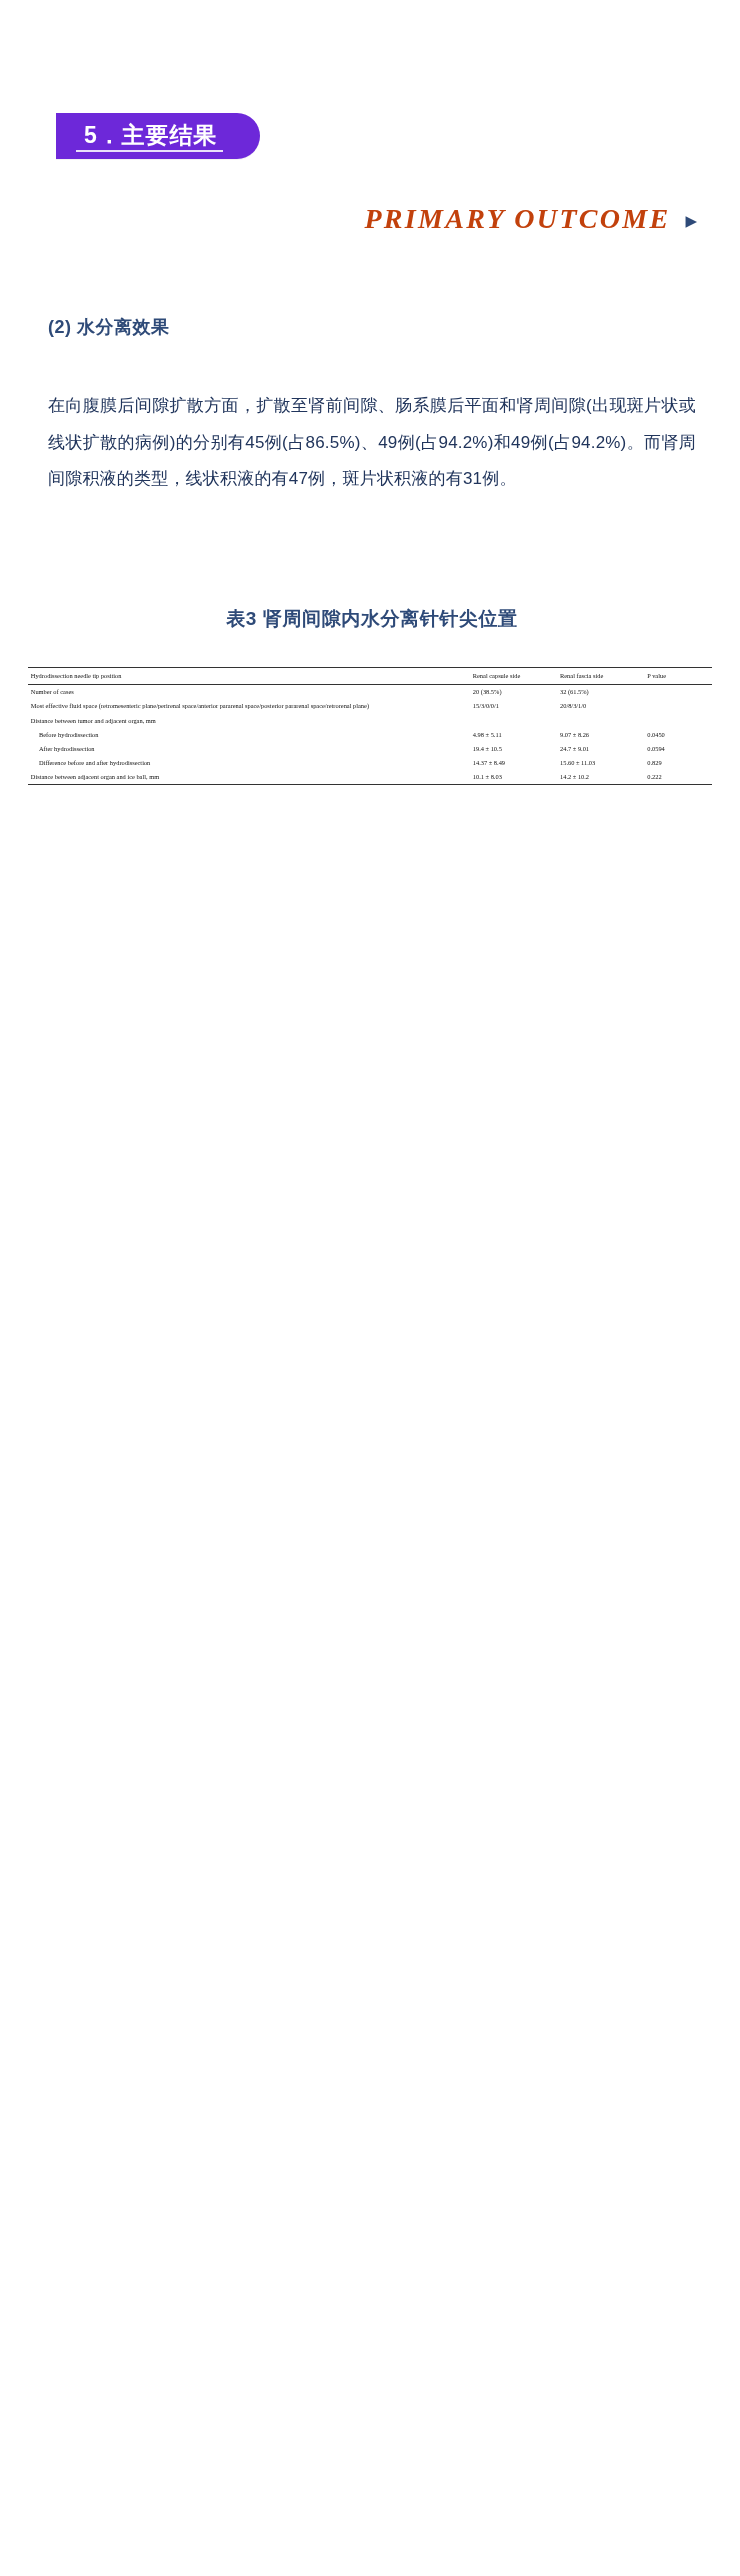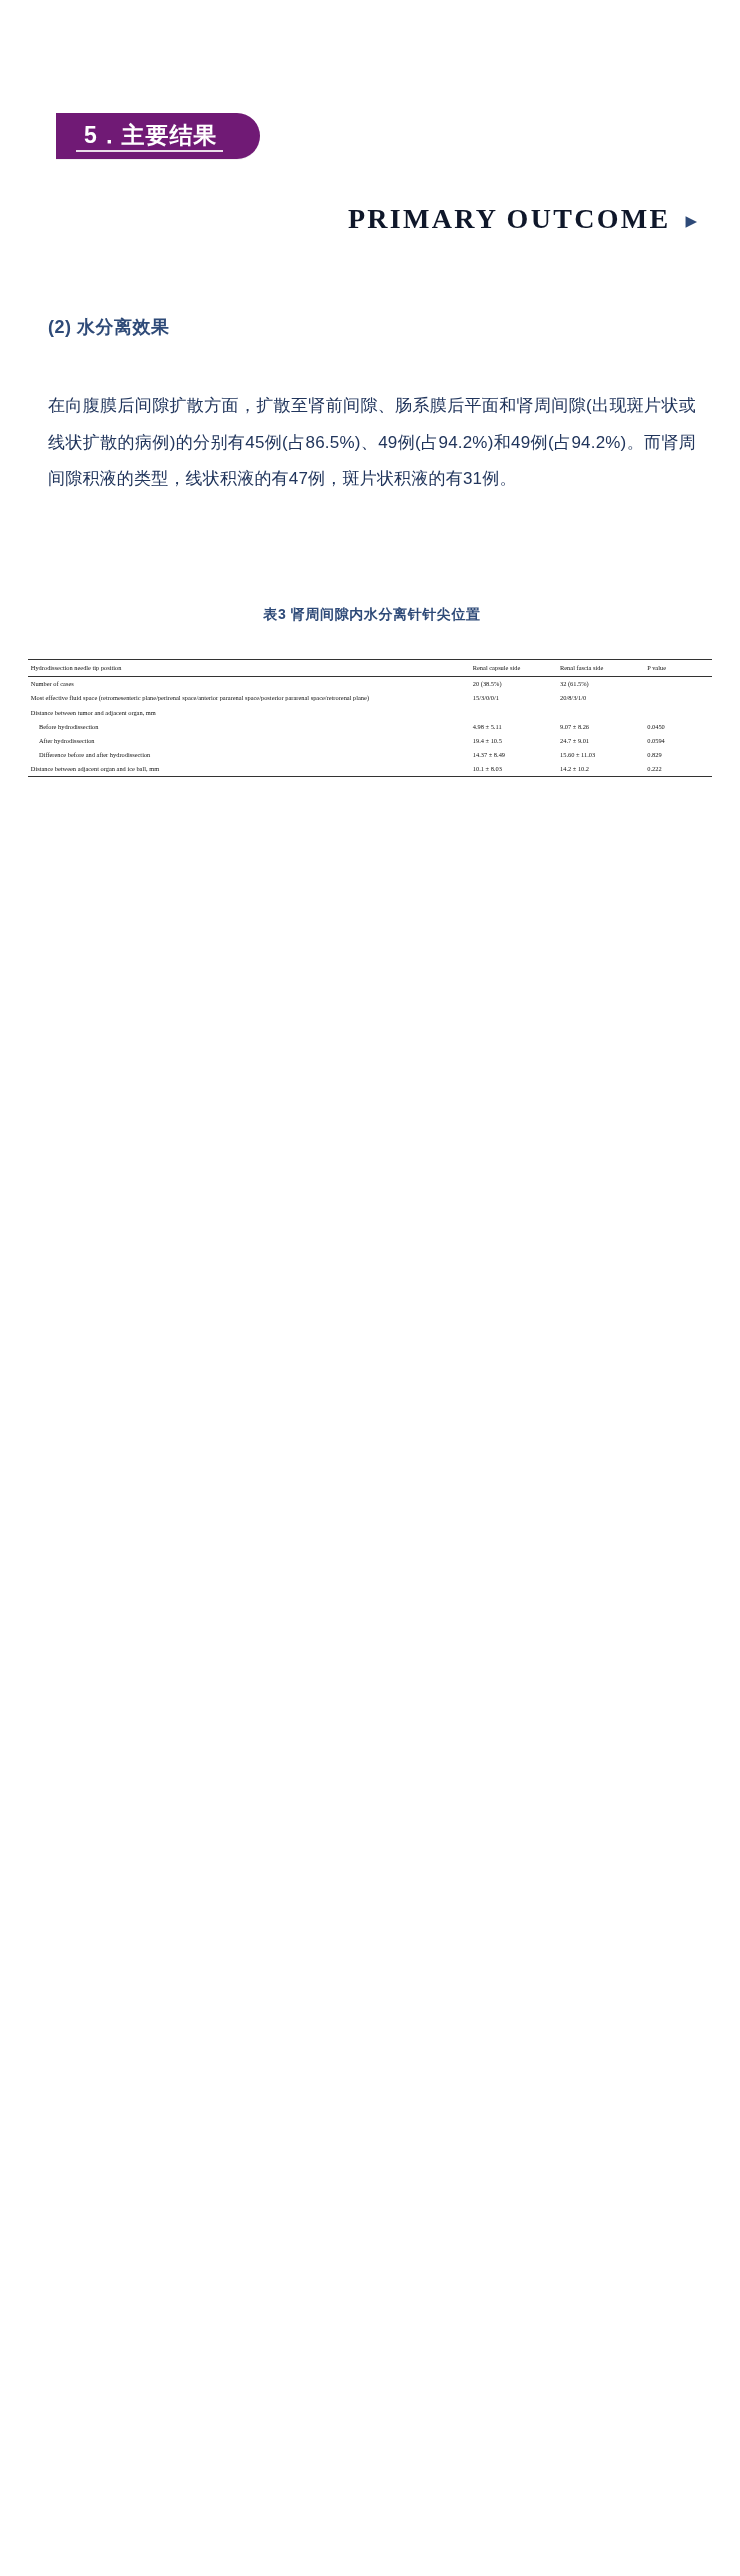--- a/index.html
+++ b/index.html
@@ -25,21 +25,21 @@
 
   
   .section-banner-wrap {
     margin-top: 113px;
     padding-left: 56px;
     position: relative;
   }
   .section-banner {
     display: inline-block;
     position: relative;
-    background: #701a75;
+    background: #6d28d9;
     color: #ffffff;
     font-size: 23px;
     font-weight: bold;
     letter-spacing: 0.9px;
     padding: 10.2px 43px 10.2px 28px;
     border-radius: 0 26px 26px 0;
     line-height: 1.1;
     box-shadow: 0 0.9px 0 rgba(0,0,0,0.05);
   }
   .section-banner .ul-line {
@@ -59,22 +59,23 @@
     text-align: right;
     display: flex;
     justify-content: flex-end;
     align-items: center;
     gap: 15px;
   }
   .en-title {
     font-family: "Liberation Serif", serif;
     font-size: 28px;
     letter-spacing: 2.3px;
-    color: #0f172a;
-    font-weight: bold;
+    color: #c2410c;
+    font-weight: bold;
+    font-style: italic;
   }
   .en-arrow {
     color: #2e4a78;
     font-size: 15px;
     line-height: 1;
     transform: translateY(1.9px);
   }
 
   
   .content {
@@ -102,21 +103,21 @@
   }
   .block-gap-sm {
     height: 20.4px;
   }
 
   
   .table-caption {
     margin-top: 54px;
     text-align: center;
     color: #2e4a78;
-    font-size: 14px;
+    font-size: 19px;
     font-weight: bold;
     letter-spacing: 0.6px;
   }
 
   
   .table-wrap {
     margin: 35px 28px 0 28px;
     padding: 0;
   }
   table.data {

